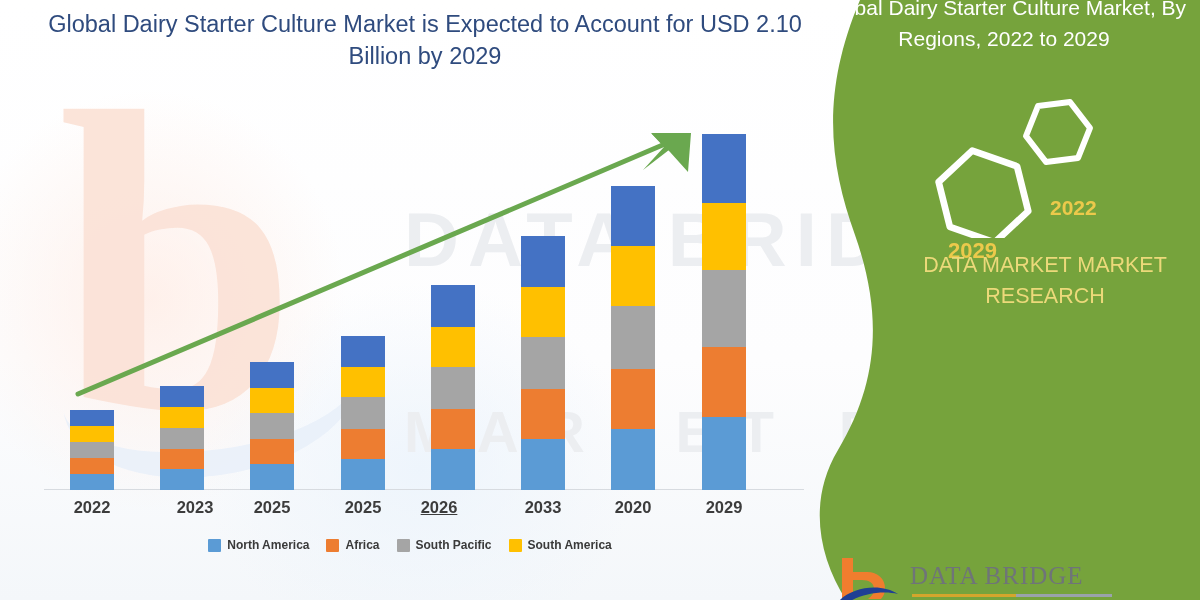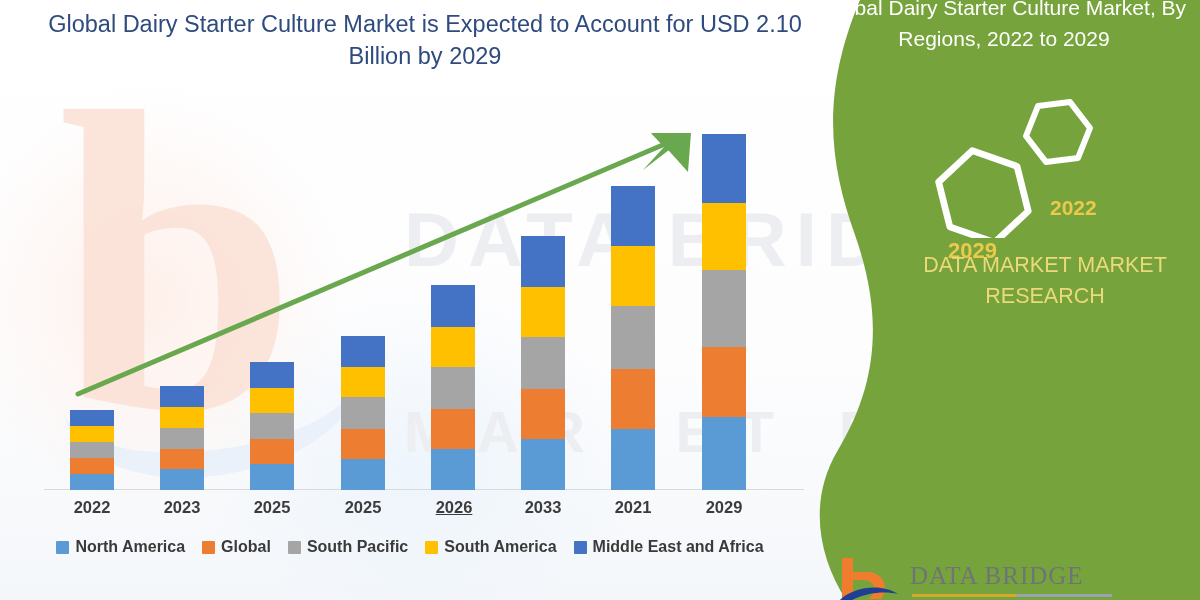--- a/index.html
+++ b/index.html
@@ -48,21 +48,21 @@
 
   
   .arrow-svg{position:absolute;left:0;top:0;width:820px;height:600px;
     pointer-events:none;}
 
   
   .legend{position:absolute;left:0;top:538px;width:820px;
     display:flex;justify-content:center;align-items:center;gap:17px;}
   .lg-item{display:flex;align-items:center;gap:6px;}
   .lg-sw{width:13px;height:13px;display:inline-block;border-radius:1px;}
-  .lg-tx{font-size:16px;color:#3a3a3a;font-weight:600;}
+  .lg-tx{font-size:12px;color:#3a3a3a;font-weight:600;}
 
   
   .green-wrap{position:absolute;left:760px;top:0;width:440px;height:600px;}
   .green-svg{position:absolute;left:0;top:0;width:440px;height:600px;}
   .gp-title{position:absolute;left:808px;top:-8px;width:392px;
     text-align:center;color:#ffffff;font-size:21px;line-height:31px;}
   .hex-area{position:absolute;left:918px;top:78px;width:200px;height:160px;}
   .hexsvg{position:absolute;left:0;top:0;}
   .hex-lab{position:absolute;color:#ecc94b;font-weight:600;}
   .hex-2029{left:30px;top:160px;font-size:22px;}
@@ -149,56 +149,52 @@
         <div class="bar" style="left: 702px;">
           <div class="seg" title="Middle East and Africa 2029" style="height: 69px; background: rgb(68, 114, 196);"></div>
           <div class="seg" title="South America 2029" style="height: 67px; background: rgb(255, 192, 0);"></div>
           <div class="seg" title="Asia Pacific 2029" style="height: 77px; background: rgb(165, 165, 165);"></div>
           <div class="seg" title="Europe 2029" style="height: 70px; background: rgb(237, 125, 49);"></div>
           <div class="seg" title="North America 2029" style="height: 73px; background: rgb(91, 155, 213);"></div>
         </div>
       </div>
     <div id="xlabels">
         <div class="xlab" style="left: 52px;">2022</div>
-        <div class="xlab" style="left: 142px;">2023</div>
+        <div class="xlab" style="left: 155px;">2023</div>
         <div class="xlab" style="left: 232px;">2025</div>
         <div class="xlab" style="left: 323px;">2025</div>
-        <div class="xlab" style="left: 414px; text-decoration: underline;">2026</div>
+        <div class="xlab" style="left: 399px; text-decoration: underline;">2026</div>
         <div class="xlab" style="left: 503px;">2033</div>
-        <div class="xlab" style="left: 593px;">2021</div>
+        <div class="xlab" style="left: 593px;">2020</div>
         <div class="xlab" style="left: 684px;">2029</div>
       </div>
 
     <svg class="arrow-svg" viewBox="0 0 820 600">
       <line x1="78" y1="394" x2="672" y2="141" stroke="#6aa84f" stroke-width="5" stroke-linecap="round"></line>
       <polygon points="691,133 651,133 664,147 643,170" fill="#6aa84f"></polygon>
       <polygon points="691,133 688,172 670,152 652,134" fill="#6aa84f"></polygon>
     </svg>
   </div>
 
   <div class="legend" id="legend">
       <div class="lg-item">
         <span class="lg-sw" style="background: rgb(91, 155, 213);"></span>
         <span class="lg-tx">North America</span>
       </div>
       <div class="lg-item">
         <span class="lg-sw" style="background: rgb(237, 125, 49);"></span>
-        <span class="lg-tx">Global</span>
+        <span class="lg-tx">Africa</span>
       </div>
       <div class="lg-item">
         <span class="lg-sw" style="background: rgb(165, 165, 165);"></span>
         <span class="lg-tx">South Pacific</span>
       </div>
       <div class="lg-item">
         <span class="lg-sw" style="background: rgb(255, 192, 0);"></span>
         <span class="lg-tx">South America</span>
-      </div>
-      <div class="lg-item">
-        <span class="lg-sw" style="background: rgb(68, 114, 196);"></span>
-        <span class="lg-tx">Middle East and Africa</span>
       </div>
     </div>
 
   <div class="green-wrap">
     <svg class="green-svg" viewBox="0 0 440 600" preserveAspectRatio="none">
       <path d="M 100 0 C 60 95, 70 165, 95 235 C 122 312, 120 380, 78 450 C 48 500, 58 556, 86 600 L 440 600 L 440 0 Z" fill="#76a33c"></path>
     </svg>
   </div>
 
   <div class="gp-title">Global Dairy Starter Culture Market, By Regions, 2022 to 2029</div>

